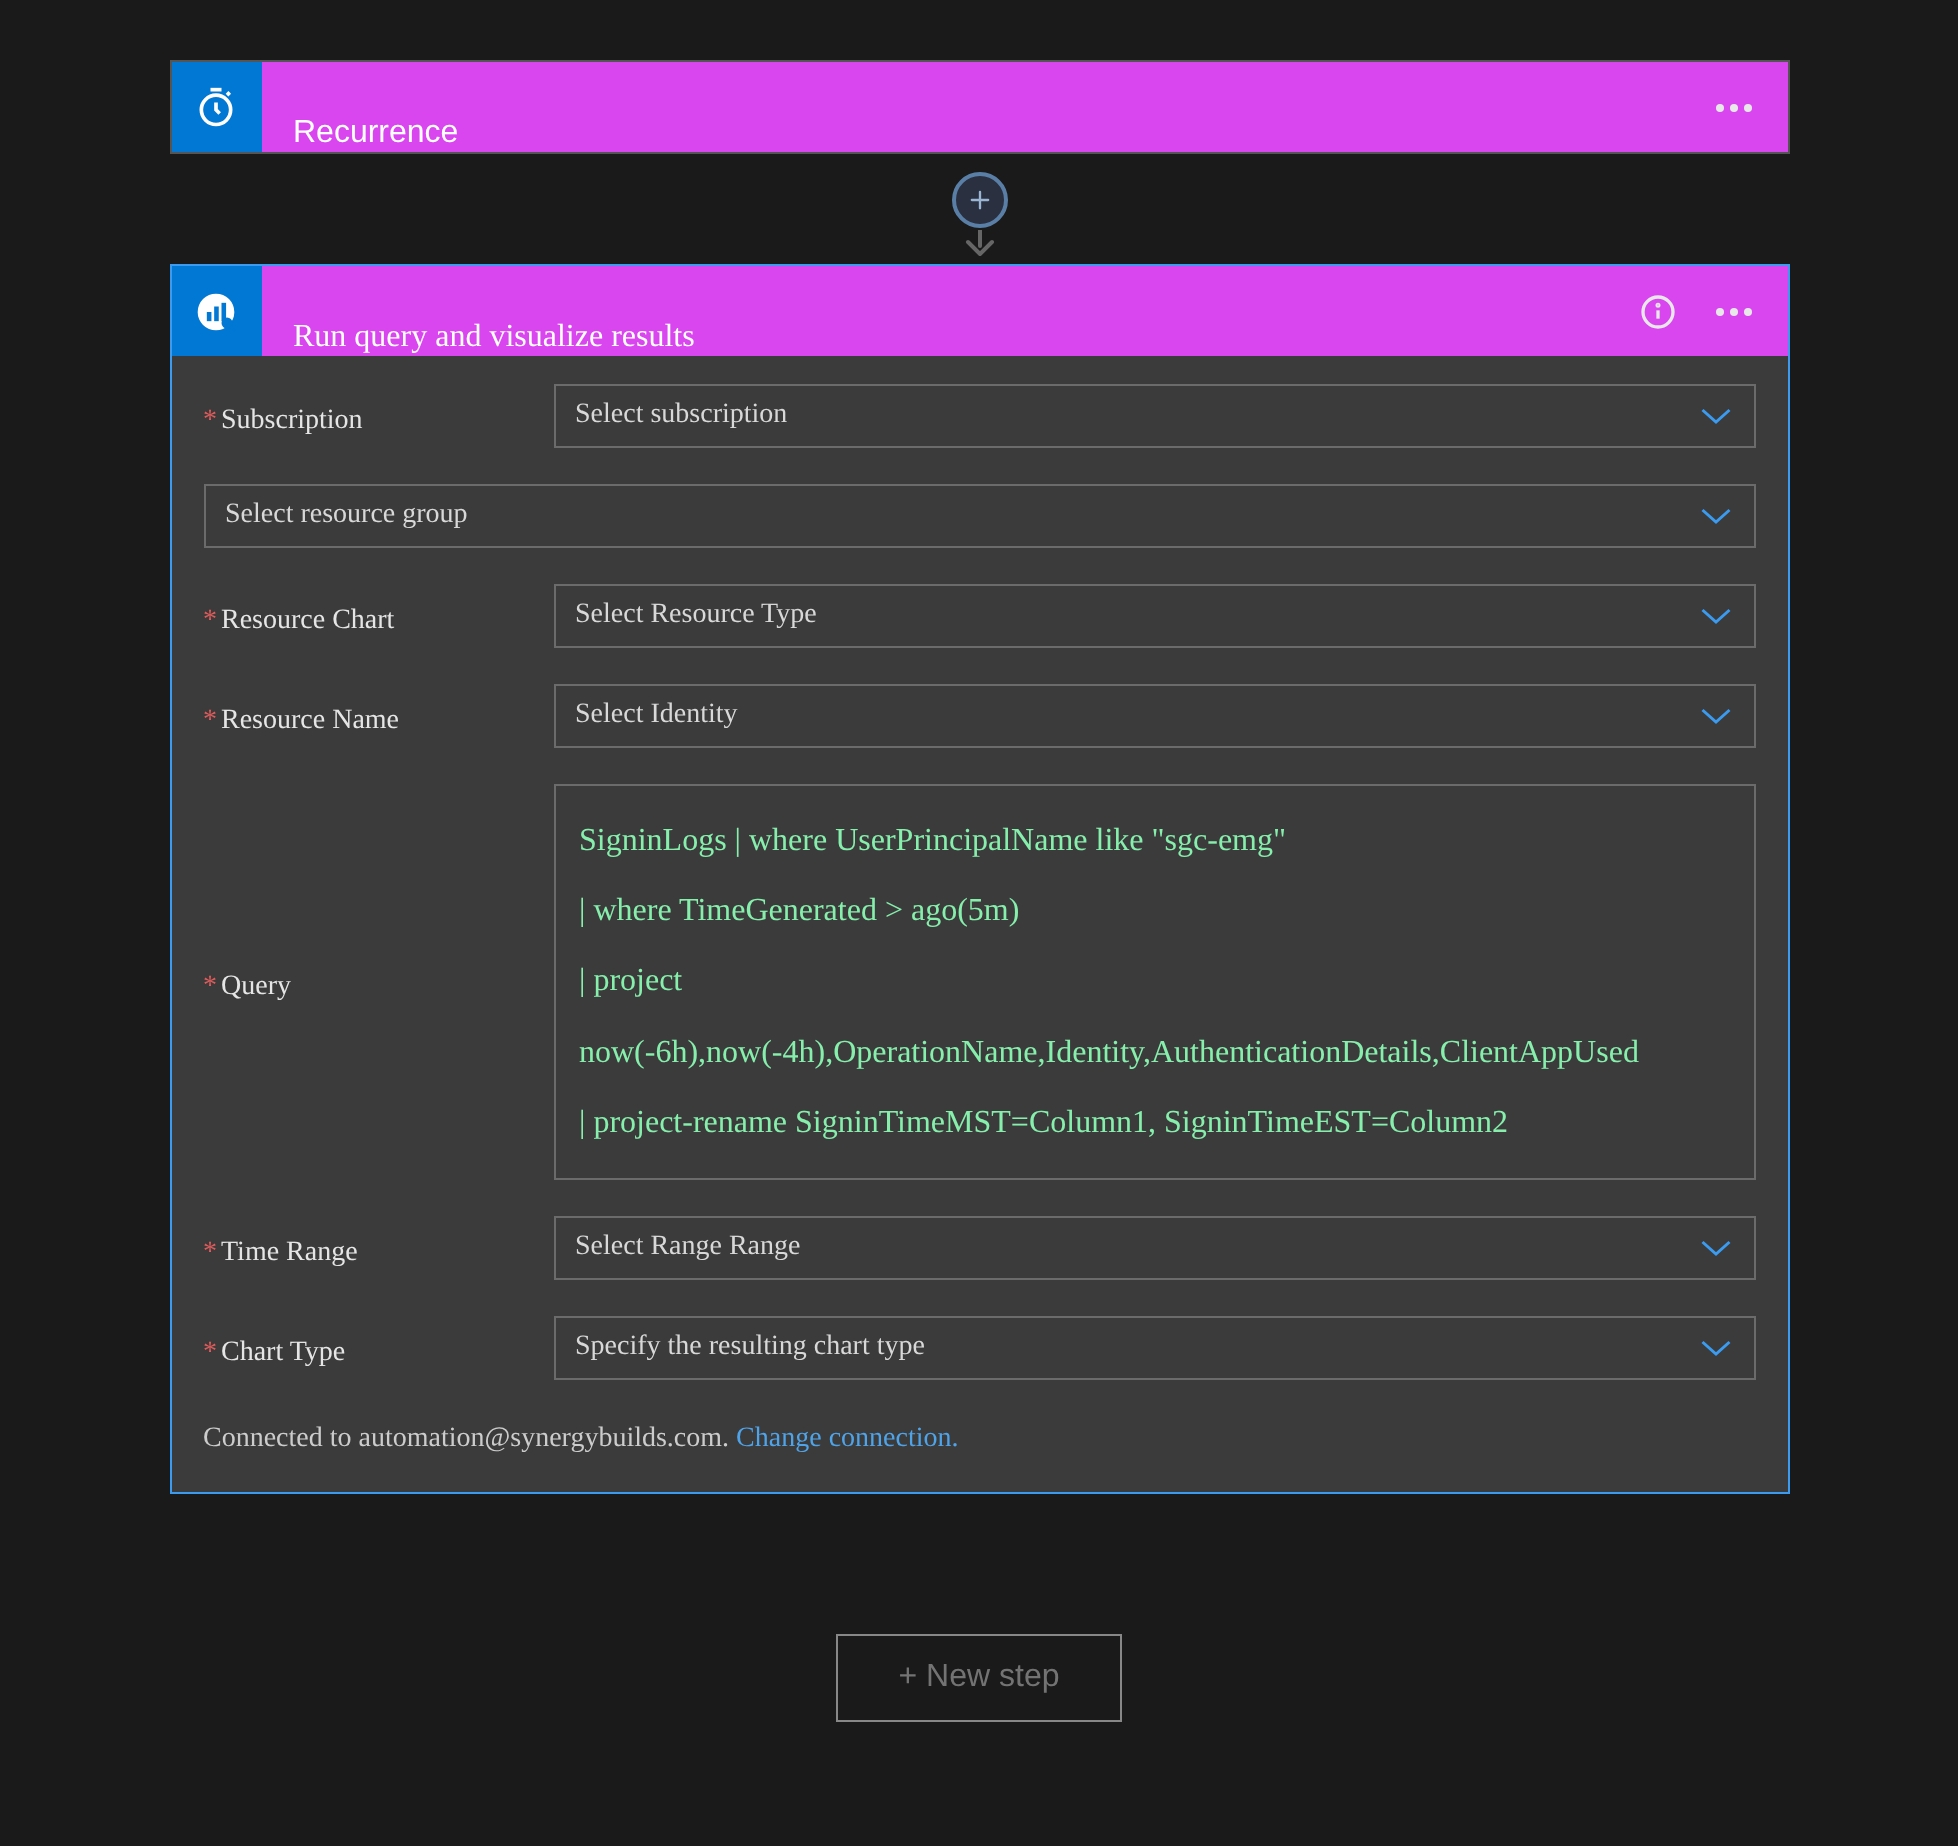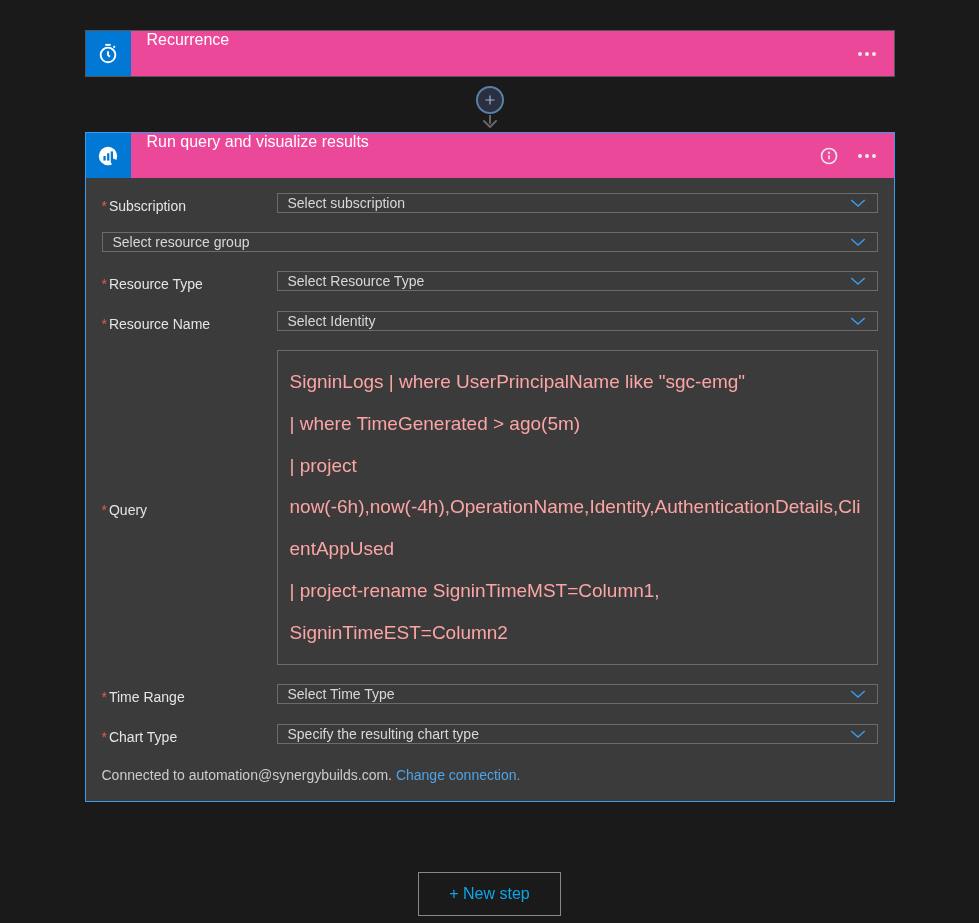--- a/index.html
+++ b/index.html
@@ -17,25 +17,26 @@
       padding: 30px 0 0 0;
     }
     .card {
       margin: 0 auto;
       width: 810px;
       background: #3b3b3b;
       border: 1px solid #555;
     }
     .card.selected {
       border: 1.5px solid #3a9bf0;
+      font-family: Liberation Serif, serif;
     }
     .card-header {
       display: flex;
-      align-items: flex-start;
-      background: #ec4899;
+      align-items: flex-end;
+      background: #d946ef;
       height: 45px;
     }
     .card-icon {
       width: 45px;
       height: 45px;
       background: #0078d4;
       display: flex;
       align-items: center;
       justify-content: center;
       flex-shrink: 0;
@@ -120,40 +121,40 @@
     .req {
       color: #e05b5b;
       margin-right: 2px;
     }
     .form-control-wrap {
       flex: 1;
     }
     .select-box {
       border: 1px solid #6b6b6b;
       background: #3b3b3b;
-      height: 20px;
+      height: 32px;
       display: flex;
       align-items: center;
       padding: 0 10px;
       cursor: pointer;
       justify-content: space-between;
     }
     .select-text {
       color: #d8d8d8;
       font-size: 14px;
     }
     .chevron {
       color: #3a9bf0;
     }
     .textarea-box {
       border: 1px solid #6b6b6b;
       background: #3b3b3b;
       padding: 10px 12px;
-      color: #fca5a5;
-      font-size: 19px;
+      color: #86efac;
+      font-size: 16px;
       line-height: 2.2;
       min-height: 190px;
       white-space: pre-wrap;
       word-break: break-word;
     }
     .footer-conn {
       margin-top: 22px;
       font-size: 14px;
       color: #ccc;
     }
@@ -162,21 +163,21 @@
       cursor: pointer;
     }
     .new-step-wrap {
       display: flex;
       justify-content: center;
       margin-top: 70px;
     }
     .new-step-btn {
       border: 1px solid #888;
       background: transparent;
-      color: #0ea5e9;
+      color: #737373;
       font-size: 16px;
       padding: 12px 30px;
       cursor: pointer;
     }
     svg { display: block; }
   </style>
 </head>
 <body>
 
 <div class="canvas">
@@ -267,21 +268,21 @@
           <div class="select-box">
             <span class="select-text">Select resource group</span>
             <svg class="chevron" width="18" height="12" viewBox="0 0 24 14">
                 <path d="M3 3 l9 8 l9 -8" stroke="#3a9bf0" stroke-width="2" fill="none"></path>
               </svg>
           </div>
         </div>
       </div>
 
       <div class="form-row">
-        <div class="form-label"><span class="req">*</span><span>Resource Type</span></div>
+        <div class="form-label"><span class="req">*</span><span>Resource Chart</span></div>
         <div class="form-control-wrap">
           <div class="select-box">
             <span class="select-text">Select Resource Type</span>
             <svg class="chevron" width="18" height="12" viewBox="0 0 24 14">
                 <path d="M3 3 l9 8 l9 -8" stroke="#3a9bf0" stroke-width="2" fill="none"></path>
               </svg>
           </div>
         </div>
       </div>
 
@@ -304,21 +305,21 @@
 | where TimeGenerated &gt; ago(5m)
 | project now(-6h),now(-4h),OperationName,Identity,AuthenticationDetails,ClientAppUsed
 | project-rename SigninTimeMST=Column1, SigninTimeEST=Column2</div>
         </div>
       </div>
 
       <div class="form-row">
         <div class="form-label"><span class="req">*</span><span>Time Range</span></div>
         <div class="form-control-wrap">
           <div class="select-box">
-            <span class="select-text">Select Time Type</span>
+            <span class="select-text">Select Range Range</span>
             <svg class="chevron" width="18" height="12" viewBox="0 0 24 14">
                 <path d="M3 3 l9 8 l9 -8" stroke="#3a9bf0" stroke-width="2" fill="none"></path>
               </svg>
           </div>
         </div>
       </div>
 
       <div class="form-row">
         <div class="form-label"><span class="req">*</span><span>Chart Type</span></div>
         <div class="form-control-wrap">

